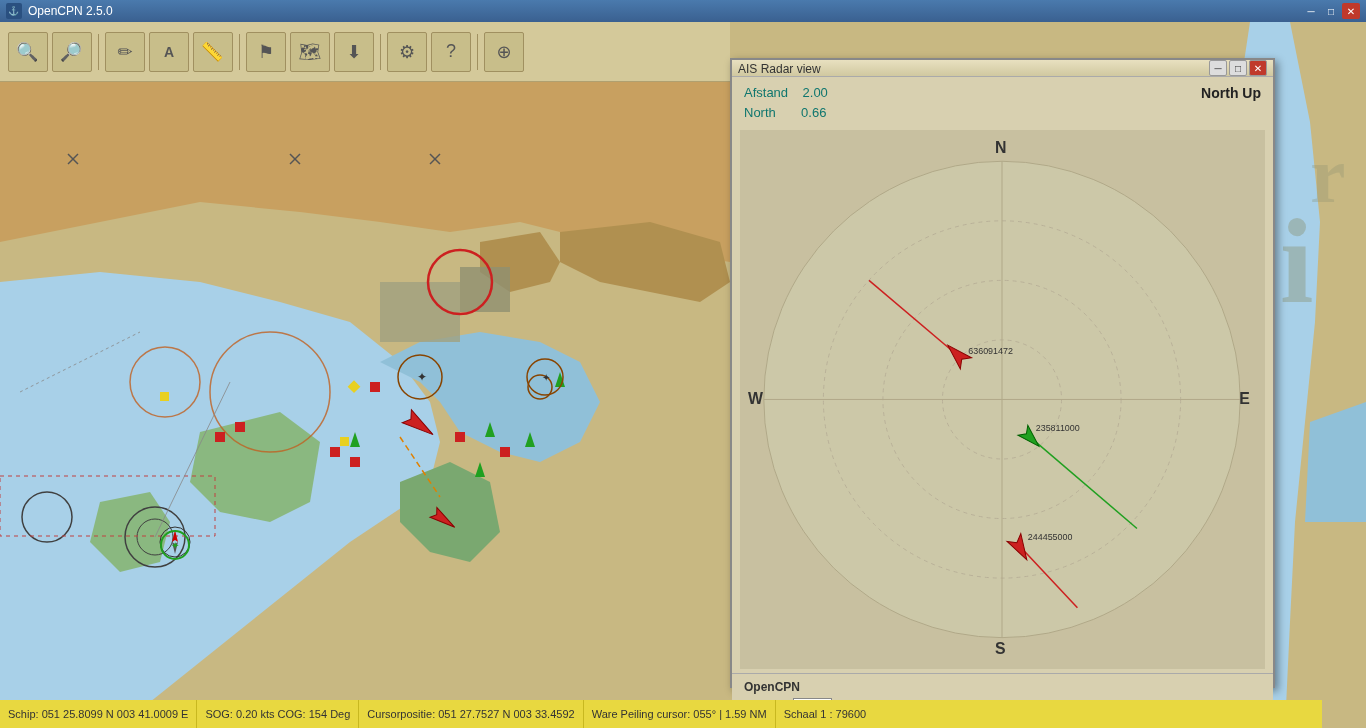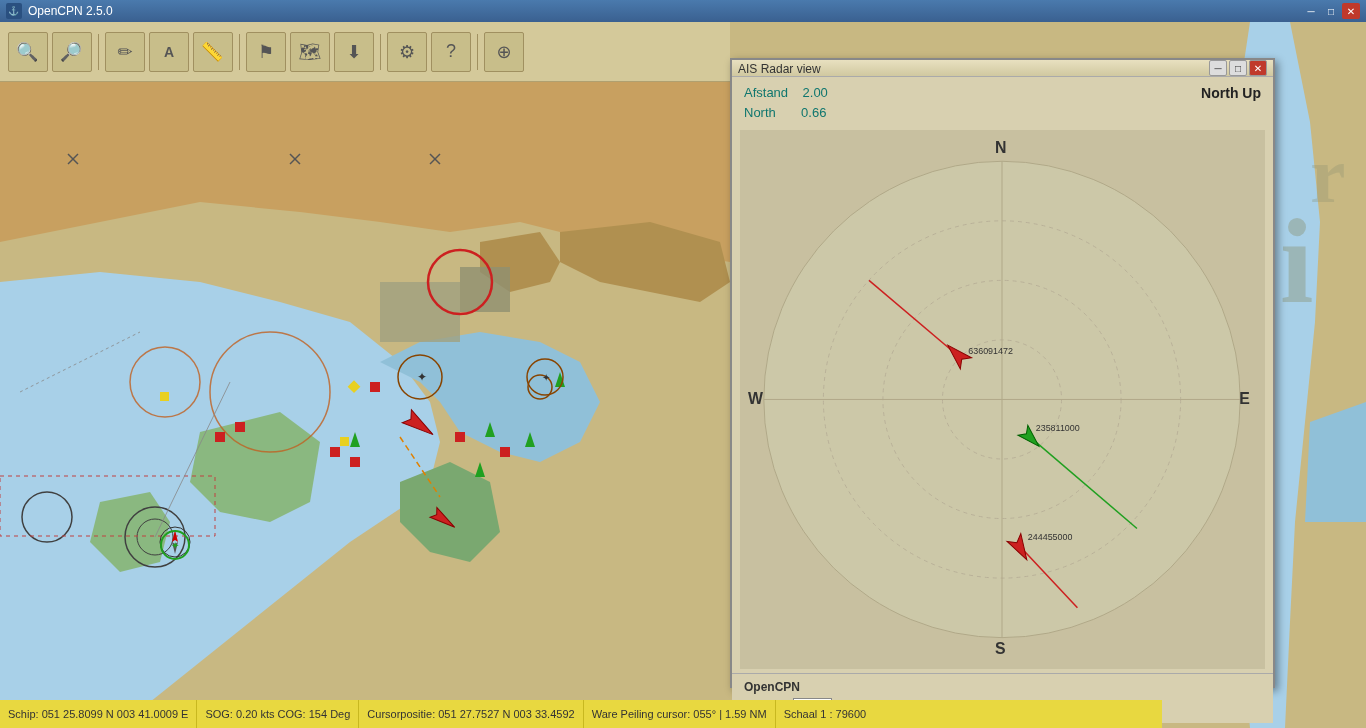--- a/index.html
+++ b/index.html
@@ -90,21 +90,21 @@
       display: flex; align-items: center; gap: 8px; font-size: 12px; color: #333;
     }
     #ais-controls .controls-row label { display: flex; align-items: center; gap: 4px; }
     #ais-controls select {
       height: 20px; font-size: 11px; background: white; border: 1px solid #888;
       padding: 0 2px; cursor: pointer;
     }
 
     
     #status-bar {
-      position: absolute; bottom: 0; left: 0; width: 1162px; height: 28px;
+      position: absolute; bottom: 0; left: 0; width: 1322px; height: 28px;
       background: #e8d840; display: flex; align-items: center;
     }
     #status-bar .status-section {
       height: 100%; display: flex; align-items: center; padding: 0 8px;
       border-right: 1px solid #c8b820; font-size: 11px; color: #333; white-space: nowrap;
     }
     #status-bar .status-section:last-child { border-right: none; }
   </style>
 </head>
 <body>

